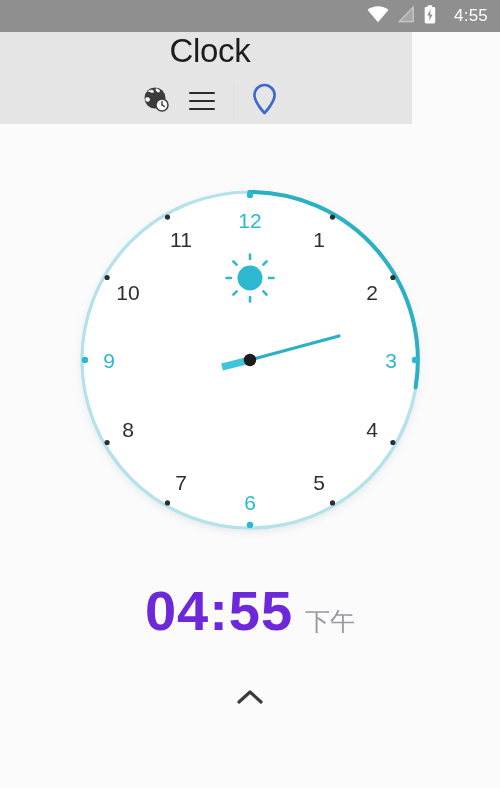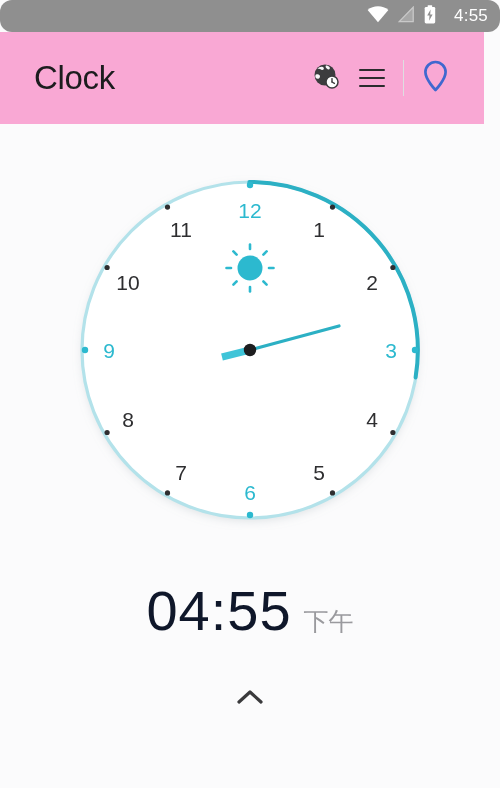--- a/index.html
+++ b/index.html
@@ -20,47 +20,47 @@
     position: absolute;
     top: 0; left: 0;
     width: 500px;
     height: 32px;
     background: #8f8f8f;
     display: flex;
     align-items: center;
     justify-content: flex-end;
     box-sizing: border-box;
     padding-right: 12px;
-    border-radius: 12px;
   }
   .status-icons {
     display: flex;
     align-items: center;
     gap: 9px;
   }
   .status-time {
     color: #ffffff;
     font-size: 17px;
     letter-spacing: 0.2px;
     margin-left: 9px;
     font-family: "Liberation Sans", sans-serif;
   }
   .sb-icon { display: block; }
 
   
   .app-bar {
     position: absolute;
     top: 32px; left: 0;
-    width: 484px;
+    width: 412px;
     height: 92px;
-    background: #f9a8d4;
+    background: #e5e5e5;
     display: flex;
     align-items: center;
     box-sizing: border-box;
     padding: 0 26px 0 34px;
+    flex-direction: column;
   }
   .app-title {
     font-size: 33px;
     color: #1c1c1e;
     letter-spacing: -0.3px;
     font-family: "Liberation Sans", sans-serif;
     flex: 0 0 auto;
   }
   .app-bar-spacer { flex: 1 1 auto; }
   .app-bar-actions {
@@ -92,43 +92,43 @@
     display: block;
     height: 2px;
     width: 100%;
     background: #2b2b2d;
     border-radius: 1px;
   }
 
   
   .clock-wrap {
     position: absolute;
-    top: 170px;
+    top: 180px;
     left: 70px;
     width: 360px;
     height: 360px;
   }
   .clock-svg { display: block; }
 
   
   .time-row {
     position: absolute;
     top: 578px;
     left: 0;
     width: 500px;
     display: flex;
     align-items: baseline;
     justify-content: center;
   }
   .time-main {
     font-size: 56px;
-    color: #0f172a;
+    color: #6d28d9;
     font-family: "Liberation Sans", sans-serif;
     letter-spacing: 1px;
-    font-weight: 400;
+    font-weight: 700;
   }
   .time-ampm {
     font-size: 25px;
     color: #9a9a9e;
     margin-left: 12px;
     font-family: "DejaVu Sans", sans-serif;
   }
 
   
   .expand-btn {

